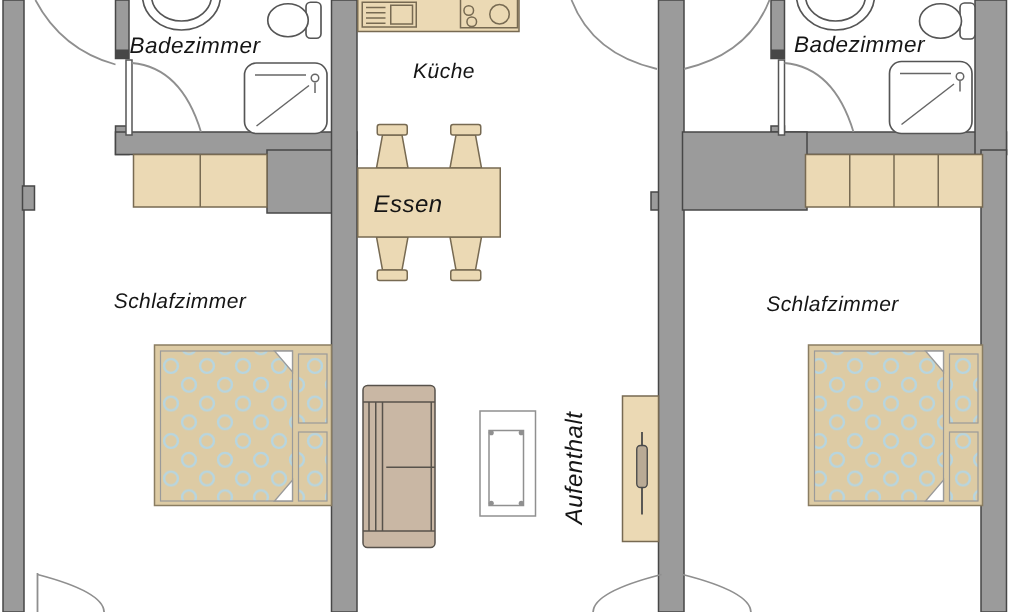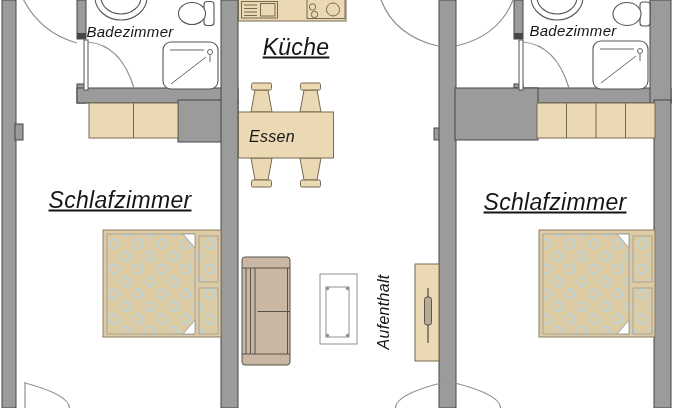--- a/index.html
+++ b/index.html
@@ -28,21 +28,21 @@
   .table{fill:#ffffff;stroke:#909090;stroke-width:1;}
   .label{
     position:absolute;
     font-style:italic;
     color:#151515;
     white-space:nowrap;
     transform:translate(-50%,-50%);
     letter-spacing:0.3px;
   }
   .label-vert{transform:translate(-50%,-50%) rotate(-90deg);}
-  .fs15{font-size:15px;} .fs16{font-size:16px;} .fs17{font-size:23px;text-decoration:underline;}
+  .fs15{font-size:15px;} .fs16{font-size:16px;} .fs17{font-size:14px;}
 </style>
 </head>
 <body>
 
 <div class="canvas">
   <svg width="680" height="408" viewBox="0 0 680 408">
     <defs>
       <pattern id="dots" width="24" height="25" patternUnits="userSpaceOnUse">
         <circle class="dotc" cx="6" cy="6.5" r="4.6"></circle>
         <circle class="dotc" cx="18" cy="19" r="4.6"></circle>

